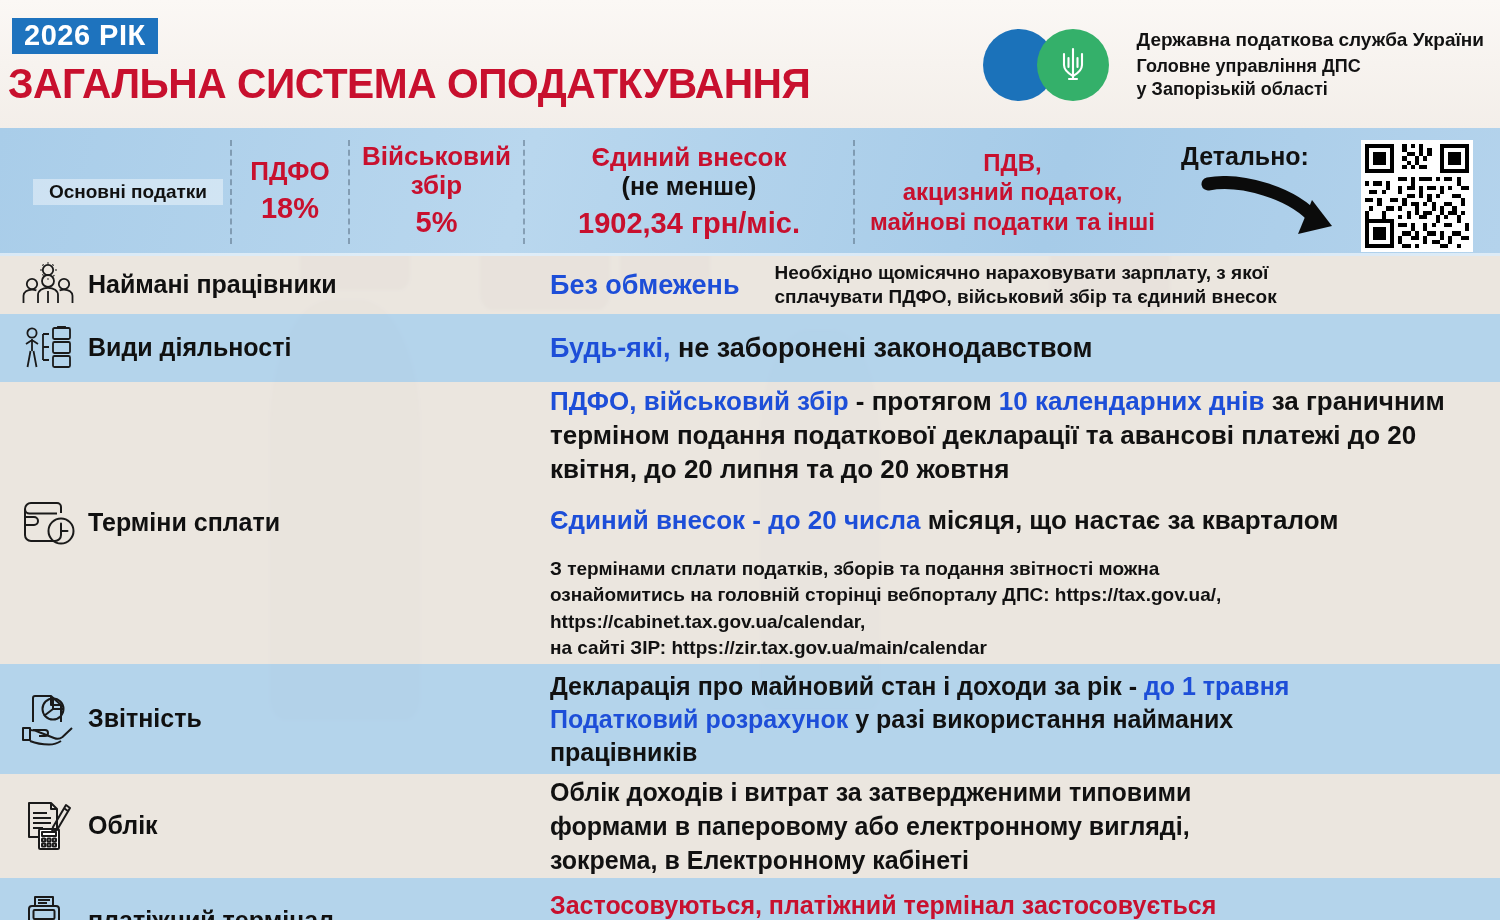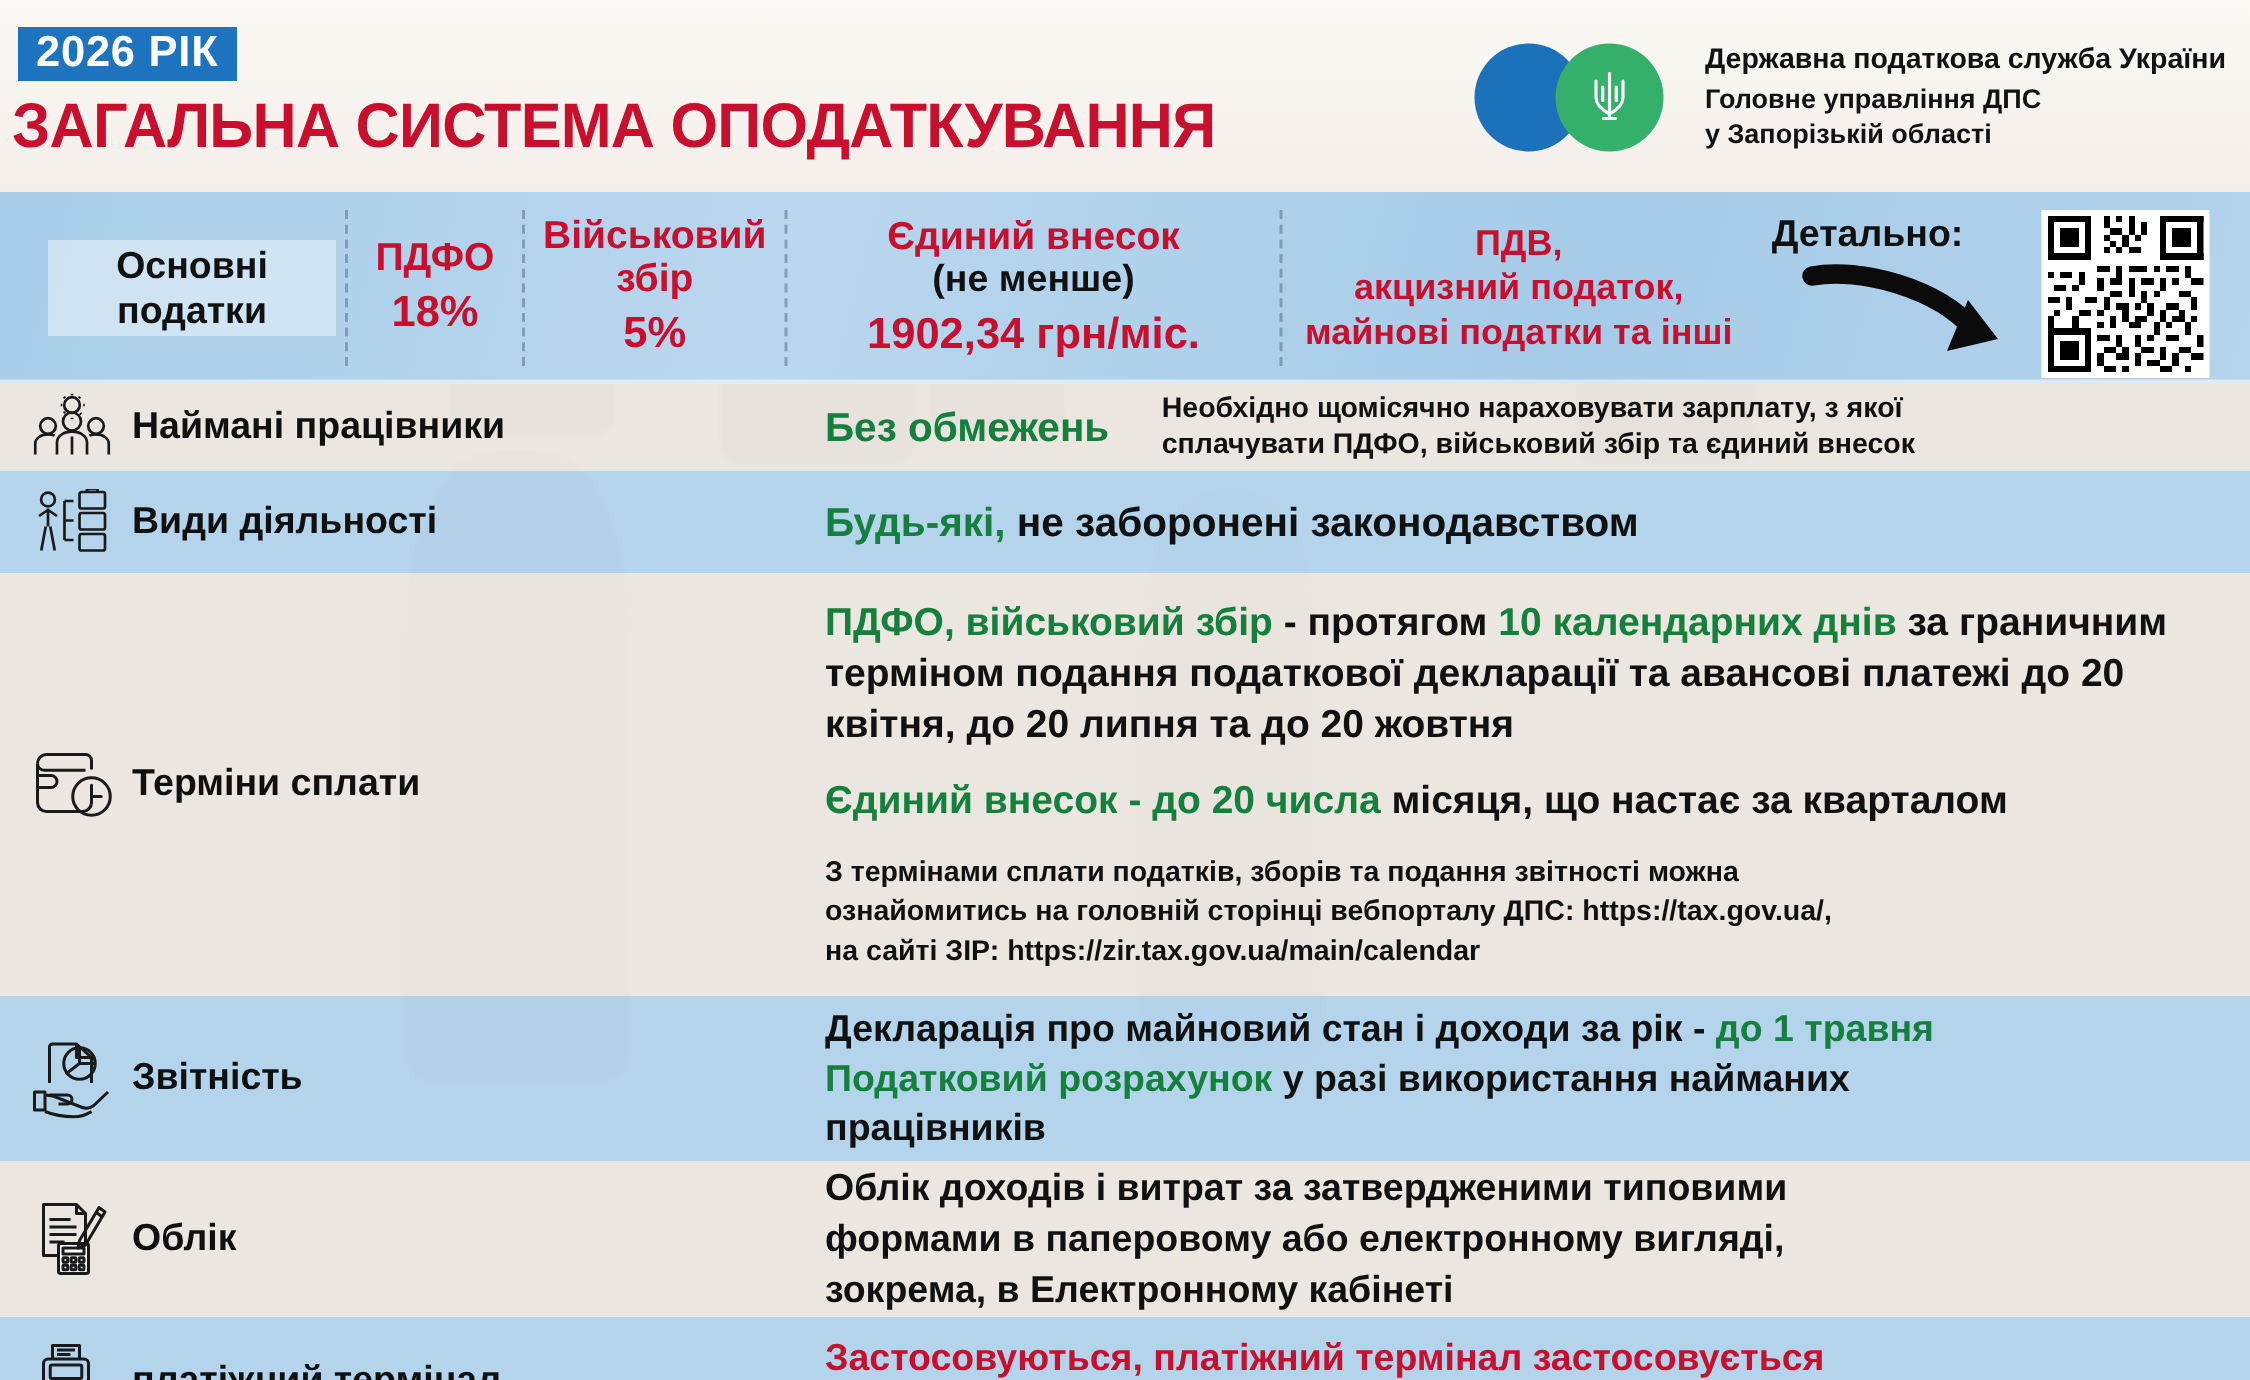--- a/index.html
+++ b/index.html
@@ -98,21 +98,21 @@
     border-left: 2px dashed rgba(70,90,110,0.45);
     margin: 12px 0;
   }
   .tb-main-label {
     width: 230px;
   }
   .tb-main-label .boxed {
     background: rgba(255,255,255,0.42);
     padding: 2px 16px;
     color: #111;
-    font-size: 25px; font-weight: bold;
+    font-size: 19px; font-weight: bold;
     line-height: 1.2;
     margin-left: 26px;
   }
   .tb-name { color: #C8102E; font-size: 26px; font-weight: bold; line-height: 1.12; }
   .tb-value { color: #C8102E; font-size: 29px; font-weight: bold; line-height: 1.25; margin-top: 4px;}
   .tb-sub { color: #111; font-size: 25px; font-weight: bold; line-height: 1.15; }
   .tb-cell.pdfo { width: 118px; }
   .tb-cell.vz { width: 175px; justify-content: flex-end; }
   .tb-cell.esv { width: 330px; }
   .tb-cell.other { flex: 1; }
@@ -149,21 +149,21 @@
     color: #101010;
     font-size: 25px; font-weight: bold;
     line-height: 1.18;
     padding-right: 8px;
   }
   .row-content {
     flex: 1;
     display: flex; flex-direction: column; justify-content: center;
     padding: 6px 12px 6px 0;
   }
-  .red  { color: #15803d; }
+  .red  { color: #1d4ed8; }
   .dark { color: #111111; }
 
   .r-employees { height: 58px; }
   .r-activity  { height: 68px; }
   .r-terms     { height: 282px; }
   .r-report    { height: 110px; }
   .r-account   { height: 104px; }
   .r-rro       { height: 86px; }
 
   .emp-flex { display: flex; align-items: center; gap: 24px; }
@@ -437,20 +437,21 @@
       <div class="row-content">
         <div class="terms-p1">
           <span class="red">ПДФО, військовий збір</span><span class="dark"> - протягом </span><span class="red">10 календарних днів</span><span class="dark"> за граничним терміном подання податкової декларації та авансові платежі до 20 квітня, до 20 липня та до 20 жовтня</span>
         </div>
         <div class="terms-p2">
           <span class="red">Єдиний внесок - до 20 числа</span><span class="dark"> місяця, що настає за кварталом</span>
         </div>
         <div class="terms-p3">
           <div>З термінами сплати податків, зборів та подання звітності можна</div>
           <div>ознайомитись на головній сторінці вебпорталу ДПС: https://tax.gov.ua/,</div>
+          <div>https://cabinet.tax.gov.ua/calendar,</div>
           <div>на сайті ЗІР: https://zir.tax.gov.ua/main/calendar</div>
         </div>
       </div>
     </div>
 
     <div class="row blue r-report">
       <div class="row-icon icon">
         <svg width="56" height="54" viewBox="0 0 56 54">
           <g fill="none" stroke="#1A1A1A" stroke-width="2" stroke-linejoin="round">
             <path d="M13 30V6a2 2 0 0 1 2-2h16l10 9v17"></path>

